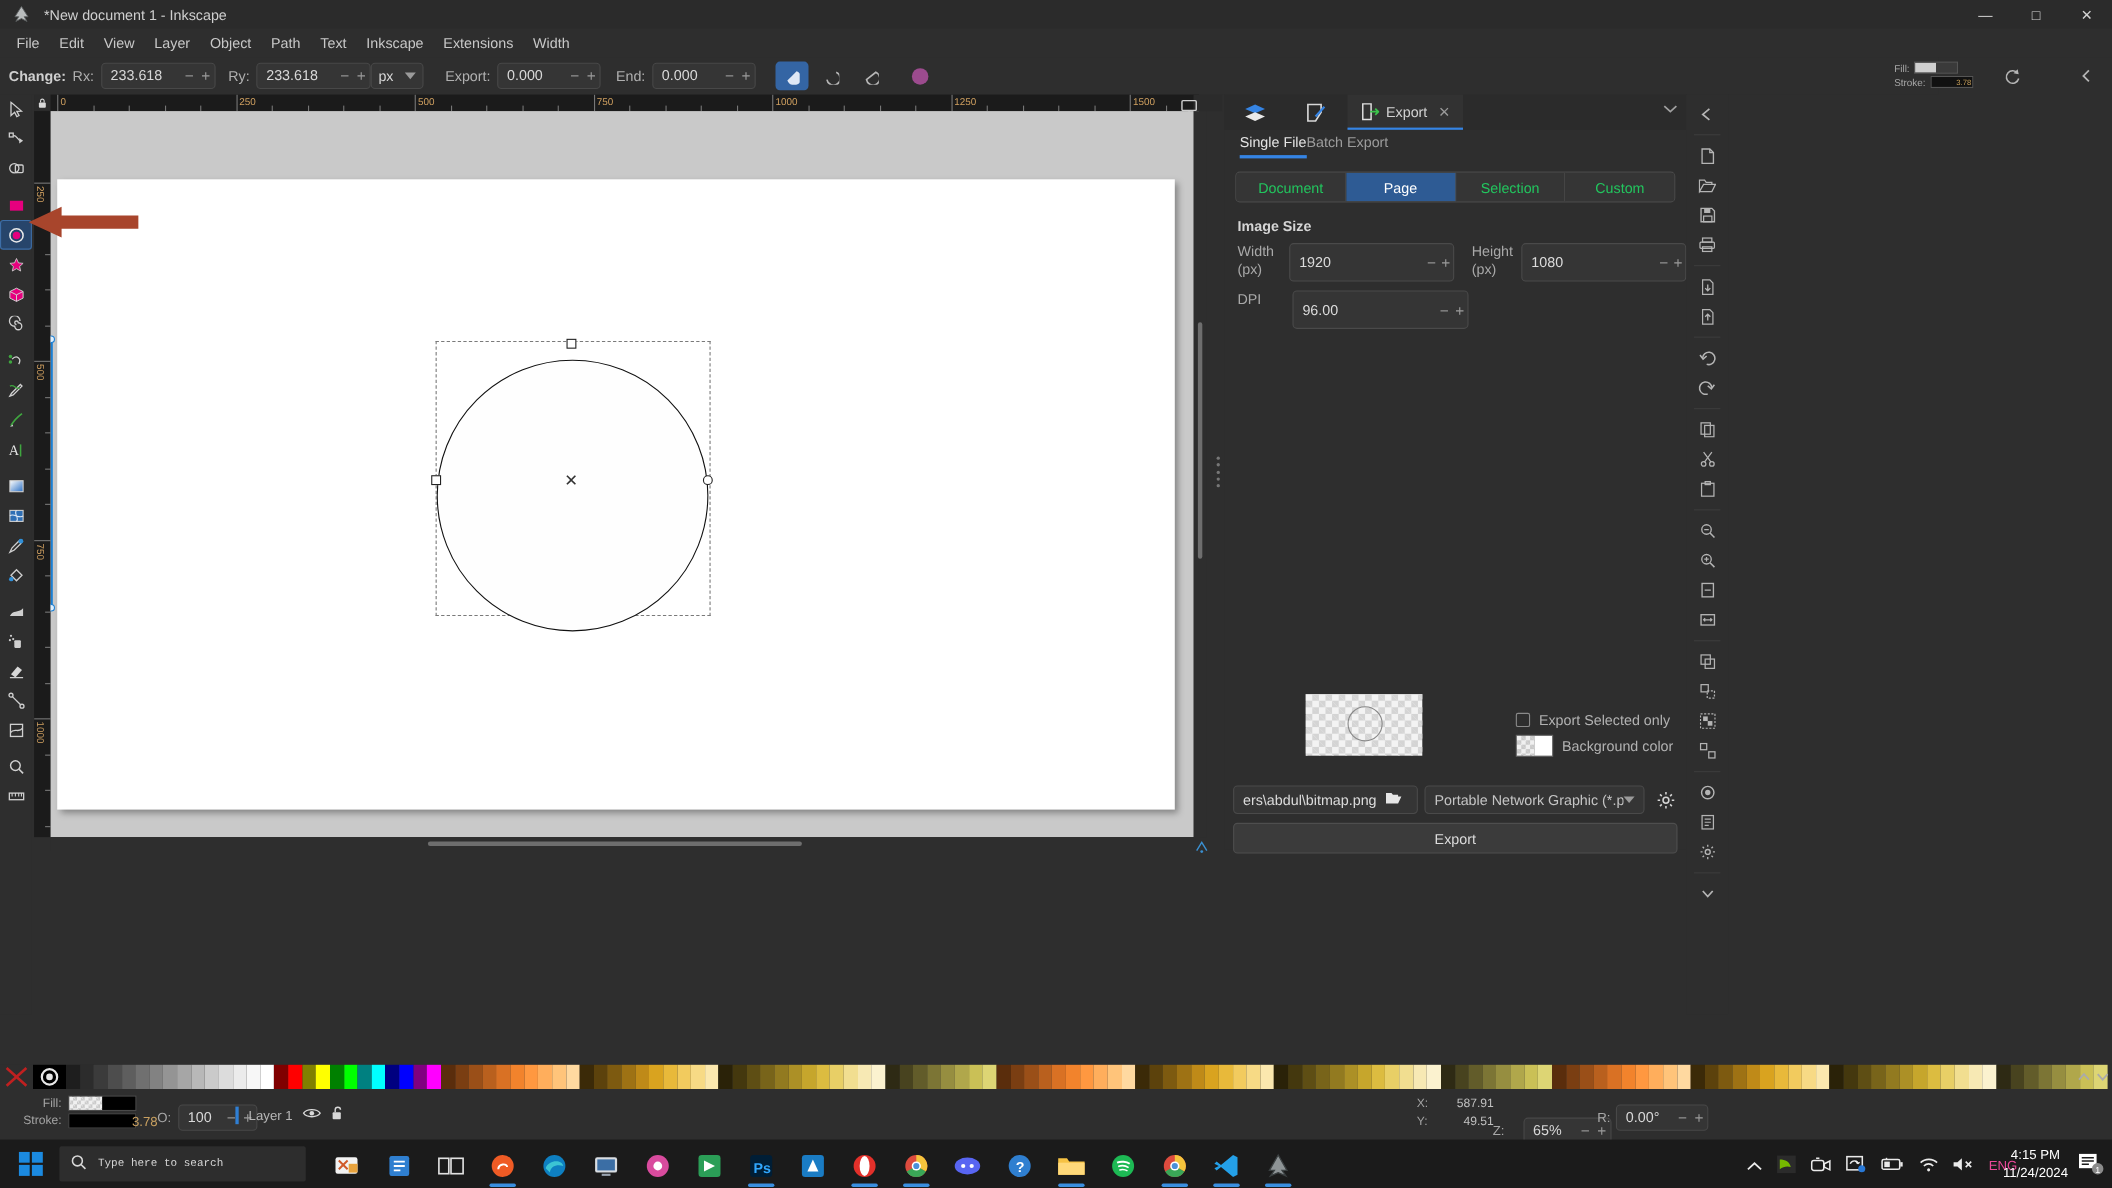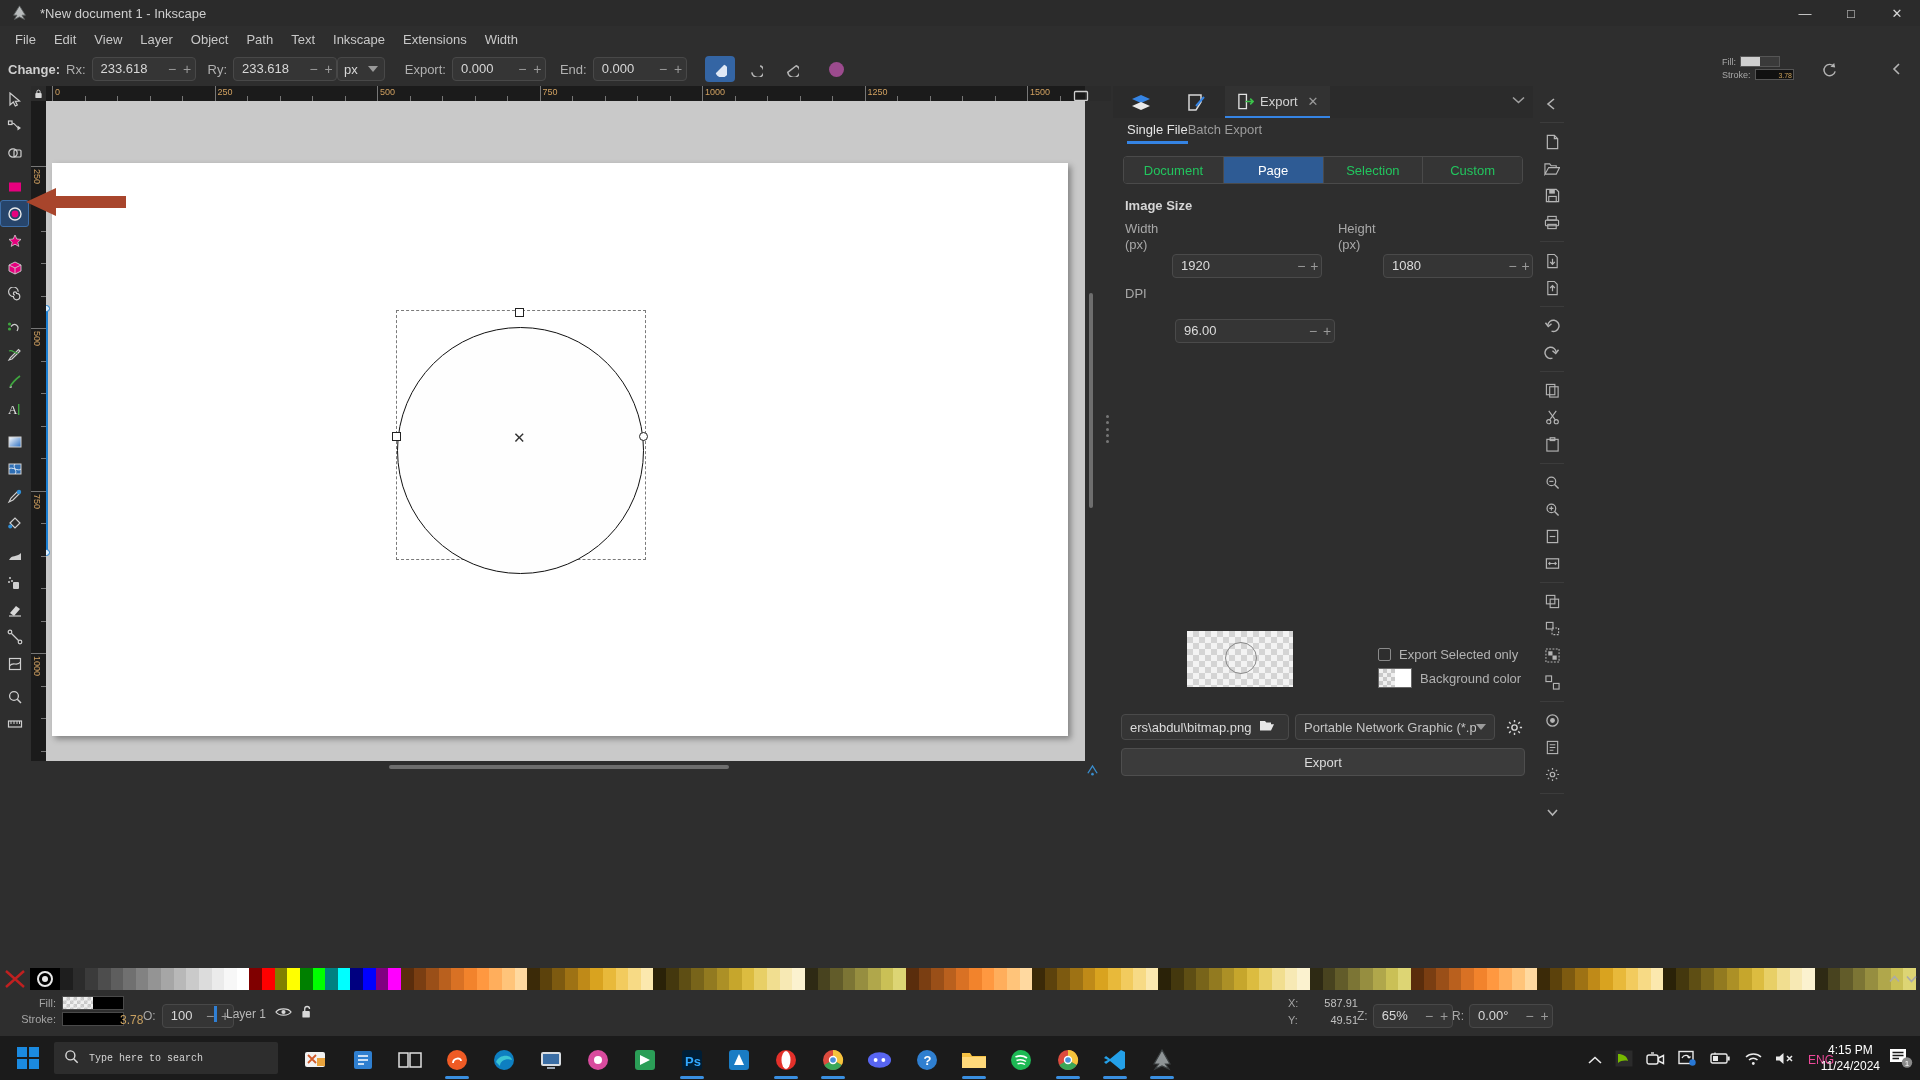--- a/index.html
+++ b/index.html
@@ -105,21 +105,21 @@
   .seg { flex:1; height:26px; display:flex; align-items:center; justify-content:center;
     font-size:13px; color:#22c55e; background:#353535; border-right:1px solid #4a4a4a; }
   .seg:last-child { border-right:none; }
   .seg.active { background:#2e5b94; color:#fff; }
 
   .sect-title { margin:14px 0 0 12px; font-size:13px; font-weight:bold; color:#d5d5d5; }
 
   .fieldrow { display:flex; align-items:flex-start; margin:8px 0 0 12px; gap:4px; }
   .flabel { width:46px; font-size:13px; color:#a8a8a8; line-height:16px; }
   .fbox { display:flex; align-items:center; background:#353535; border:1px solid #4a4a4a;
-    border-radius:4px; height:24px; overflow:hidden;margin-top:33px; }
+    border-radius:4px; height:35px; overflow:hidden; }
   .fbox .fv { padding:0 8px; color:#dcdcdc; font-size:13px; line-height:22px; }
   .fbox .pm { width:14px; text-align:center; color:#9a9a9a; font-size:14px; line-height:22px; }
 
   .previewbox { position:absolute; left:74px; top:545px; width:106px; height:56px;
     background-image:
       linear-gradient(45deg,#d4d4d4 25%,transparent 25%,transparent 75%,#d4d4d4 75%),
       linear-gradient(45deg,#d4d4d4 25%,#f3f3f3 25%,#f3f3f3 75%,#d4d4d4 75%);
     background-size:12px 12px; background-position:0 0,6px 6px; }
   .prev-circle { position:absolute; left:38px; top:11px; width:32px; height:32px;
     border:1px solid #888; border-radius:50%; }
@@ -1063,21 +1063,21 @@
       <span class="cv">587.91</span>
     </div>
     <div class="cr">
       <span class="ck">Y:</span>
       <span class="cv">49.51</span>
     </div>
   </div>
 
   <div class="zr" style="left:1357px">
     <span style="font-size:12px;color:#a8a8a8">Z:</span>
-    <span class="spin" style="margin:0">
+    <span class="spin" style="margin:12px">
       <span class="val" style="width:48px">65%</span>
       <span class="pm">−</span>
       <span class="pm">+</span>
     </span>
   </div>
 
   <div class="zr" style="left:1452px">
     <span style="font-size:12px;color:#a8a8a8">R:</span>
     <span class="spin" style="margin:0">
       <span class="val" style="width:52px">0.00°</span>

